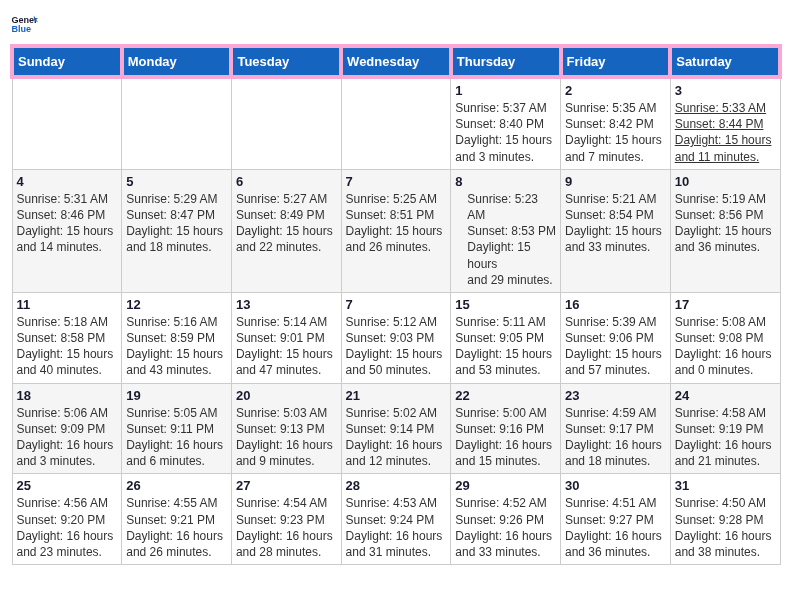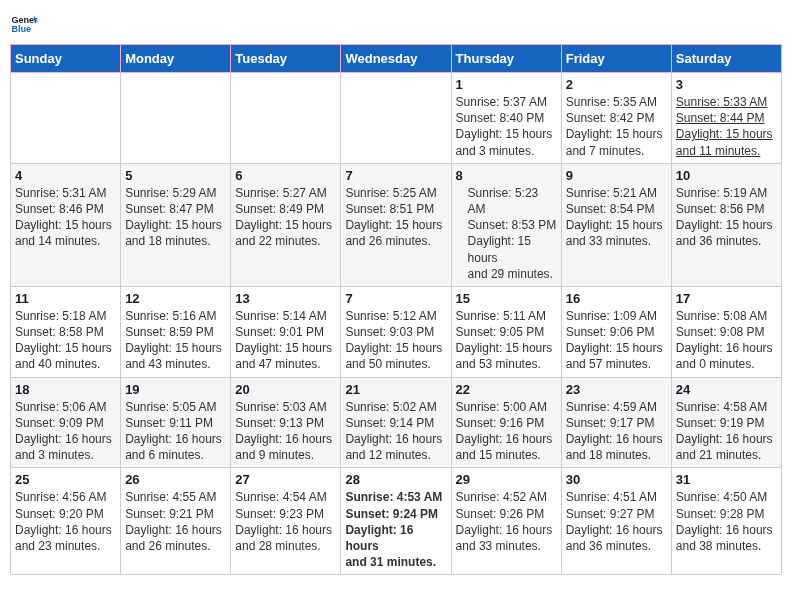--- a/index.html
+++ b/index.html
@@ -44,21 +44,21 @@
       border-collapse: collapse;
       table-layout: fixed;
     }
     thead th {
       background-color: #1565c0;
       color: #fff;
       font-size: 13px;
       font-weight: bold;
       padding: 6px 4px;
       text-align: left;
-      border: 1px solid #f9a8d4;
+      border: 4px solid #f9a8d4;
     }
     tbody td {
       border: 1px solid #ccc;
       vertical-align: top;
       padding: 4px;
       height: 88px;
       background: #fff;
     }
     tbody tr:nth-child(even) td {
       background: #f5f5f5;
@@ -218,21 +218,21 @@
         </td>
         <td>
           <div class="day-number">15</div>
           <div class="day-info" style="white-space: pre-line;">Sunrise: 5:11 AM
 Sunset: 9:05 PM
 Daylight: 15 hours
 and 53 minutes.</div>
         </td>
         <td>
           <div class="day-number">16</div>
-          <div class="day-info" style="white-space: pre-line;">Sunrise: 1:09 AM
+          <div class="day-info" style="white-space: pre-line;">Sunrise: 5:39 AM
 Sunset: 9:06 PM
 Daylight: 15 hours
 and 57 minutes.</div>
         </td>
         <td>
           <div class="day-number">17</div>
           <div class="day-info" style="white-space: pre-line;">Sunrise: 5:08 AM
 Sunset: 9:08 PM
 Daylight: 16 hours
 and 0 minutes.</div>
@@ -306,21 +306,21 @@
         </td>
         <td>
           <div class="day-number">27</div>
           <div class="day-info" style="white-space: pre-line;">Sunrise: 4:54 AM
 Sunset: 9:23 PM
 Daylight: 16 hours
 and 28 minutes.</div>
         </td>
         <td>
           <div class="day-number">28</div>
-          <div class="day-info" style="white-space: pre-line; font-weight: bold;">Sunrise: 4:53 AM
+          <div class="day-info" style="white-space: pre-line;">Sunrise: 4:53 AM
 Sunset: 9:24 PM
 Daylight: 16 hours
 and 31 minutes.</div>
         </td>
         <td>
           <div class="day-number">29</div>
           <div class="day-info" style="white-space: pre-line;">Sunrise: 4:52 AM
 Sunset: 9:26 PM
 Daylight: 16 hours
 and 33 minutes.</div>

